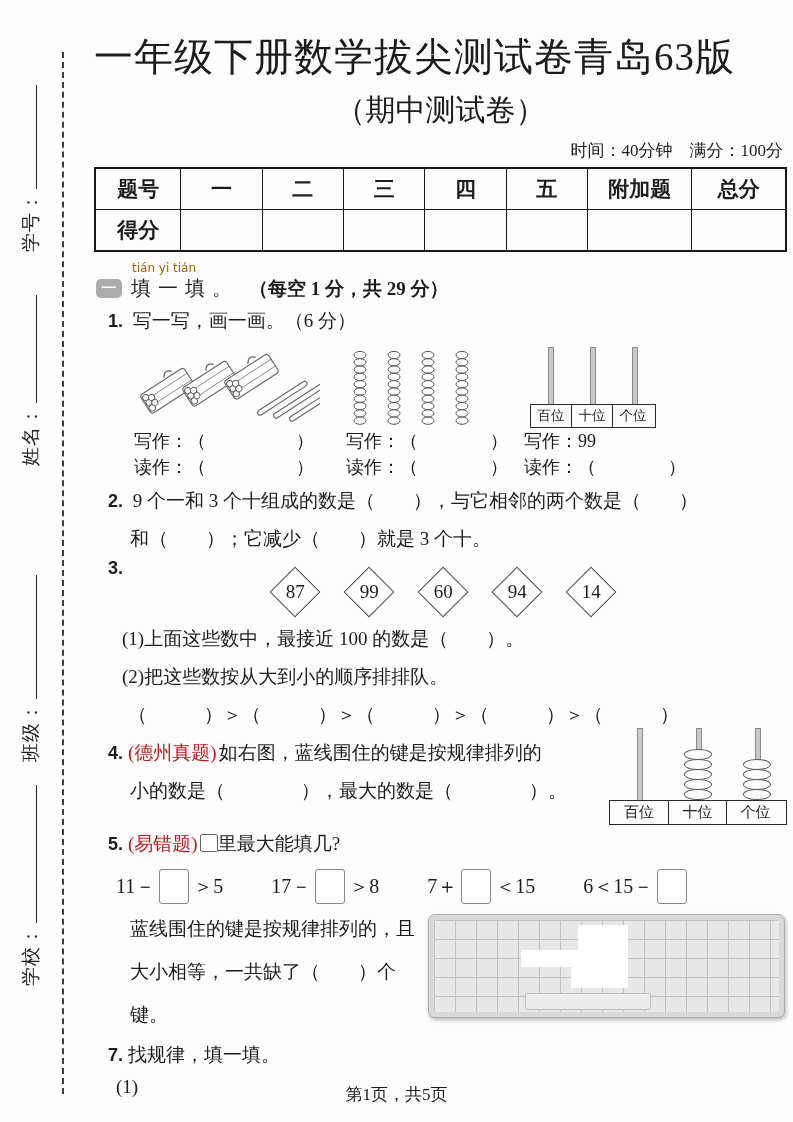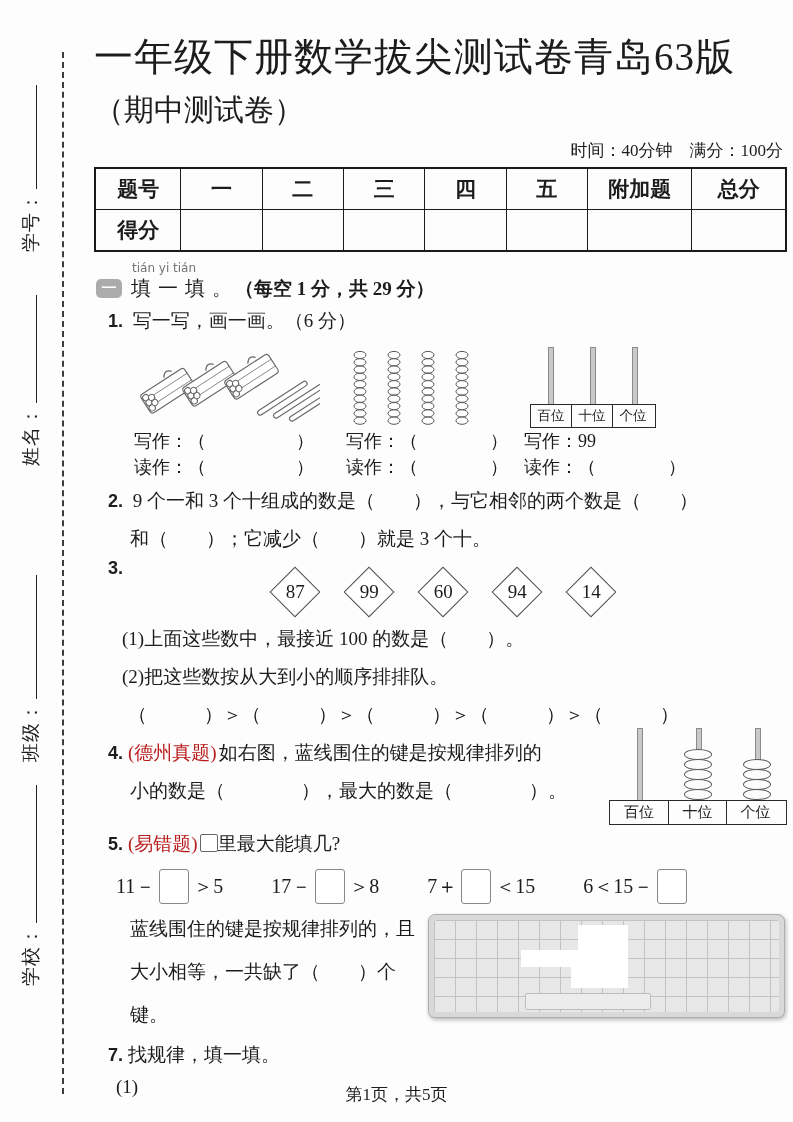--- a/index.html
+++ b/index.html
@@ -14,38 +14,38 @@
     font-size:19px;white-space:nowrap;letter-spacing:1px;
   }
   .side-rule{display:inline-block;border-bottom:1.6px solid #222;height:5px;margin-left:3px;}
   .sf-id{top:252px}   .sf-id  .side-rule{width:104px}
   .sf-nm{top:466px}   .sf-nm  .side-rule{width:108px}
   .sf-cl{top:762px}   .sf-cl  .side-rule{width:124px}
   .sf-sc{top:986px}   .sf-sc  .side-rule{width:138px}
   
   .main{position:absolute;left:94px;right:6px;top:0;}
   .title{text-align:left;font-size:39px;margin:30px 0 6px;letter-spacing:1px;}
-  .subtitle{font-size:30px;margin:6px 0 4px;}
+  .subtitle{text-align:center;font-size:30px;margin:6px 0 4px;}
   .meta{text-align:right;font-size:17px;margin:8px 4px 5px 0;}
   
   table.score-table{width:100%;border-collapse:collapse;border:2.4px solid #1a1a1a;table-layout:fixed;}
   .score-table td{border:1.6px solid #1a1a1a;text-align:center;font-size:21px;font-weight:700;padding:6px 0;height:28px;}
   .score-table td:nth-child(1){width:12.4%}
   .score-table td:nth-child(2),.score-table td:nth-child(3),.score-table td:nth-child(4),
   .score-table td:nth-child(5),.score-table td:nth-child(6){width:11.8%}
   .score-table td:nth-child(7){width:15.2%}
   .score-table td:nth-child(8){width:13.6%}
   
   .sec1{margin:10px 0 0 2px;}
-  .pinyin{font-family:"DejaVu Sans","Liberation Sans",sans-serif;font-size:12px;color:#737373;margin-left:36px;line-height:1;}
+  .pinyin{font-family:"DejaVu Sans","Liberation Sans",sans-serif;font-size:12px;color:#a16207;margin-left:36px;line-height:1;}
   .sec1-row{display:flex;align-items:center;margin-top:1px;}
   .badge{display:inline-flex;align-items:center;justify-content:center;width:26px;height:19px;border-radius:5px;
          background:#ababab;color:#fff;font-weight:700;font-size:15px;margin-right:9px;flex:0 0 auto;}
   .sec1-title{font-weight:400;font-size:20px;letter-spacing:1px;}
-  .sec1-note{font-size:19px;font-weight:700;margin-left:2px;}
+  .sec1-note{font-size:19px;font-weight:700;margin-left:16px;}
   
   .qline{margin:0;font-size:19px;line-height:2.0;}
   .qnum{font-family:"Liberation Sans","DejaVu Sans",sans-serif;font-weight:700;font-size:18px;margin-right:5px;}
   .q{margin-left:14px;}
   .gray-tag{color:#b91c1c;margin-right:2px;}
   
   .fig-row{display:flex;margin:4px 0 2px 40px;}
   .fig-col{display:flex;flex-direction:column;}
   .fig-col1{width:212px;}
   .fig-col2{width:178px;}

